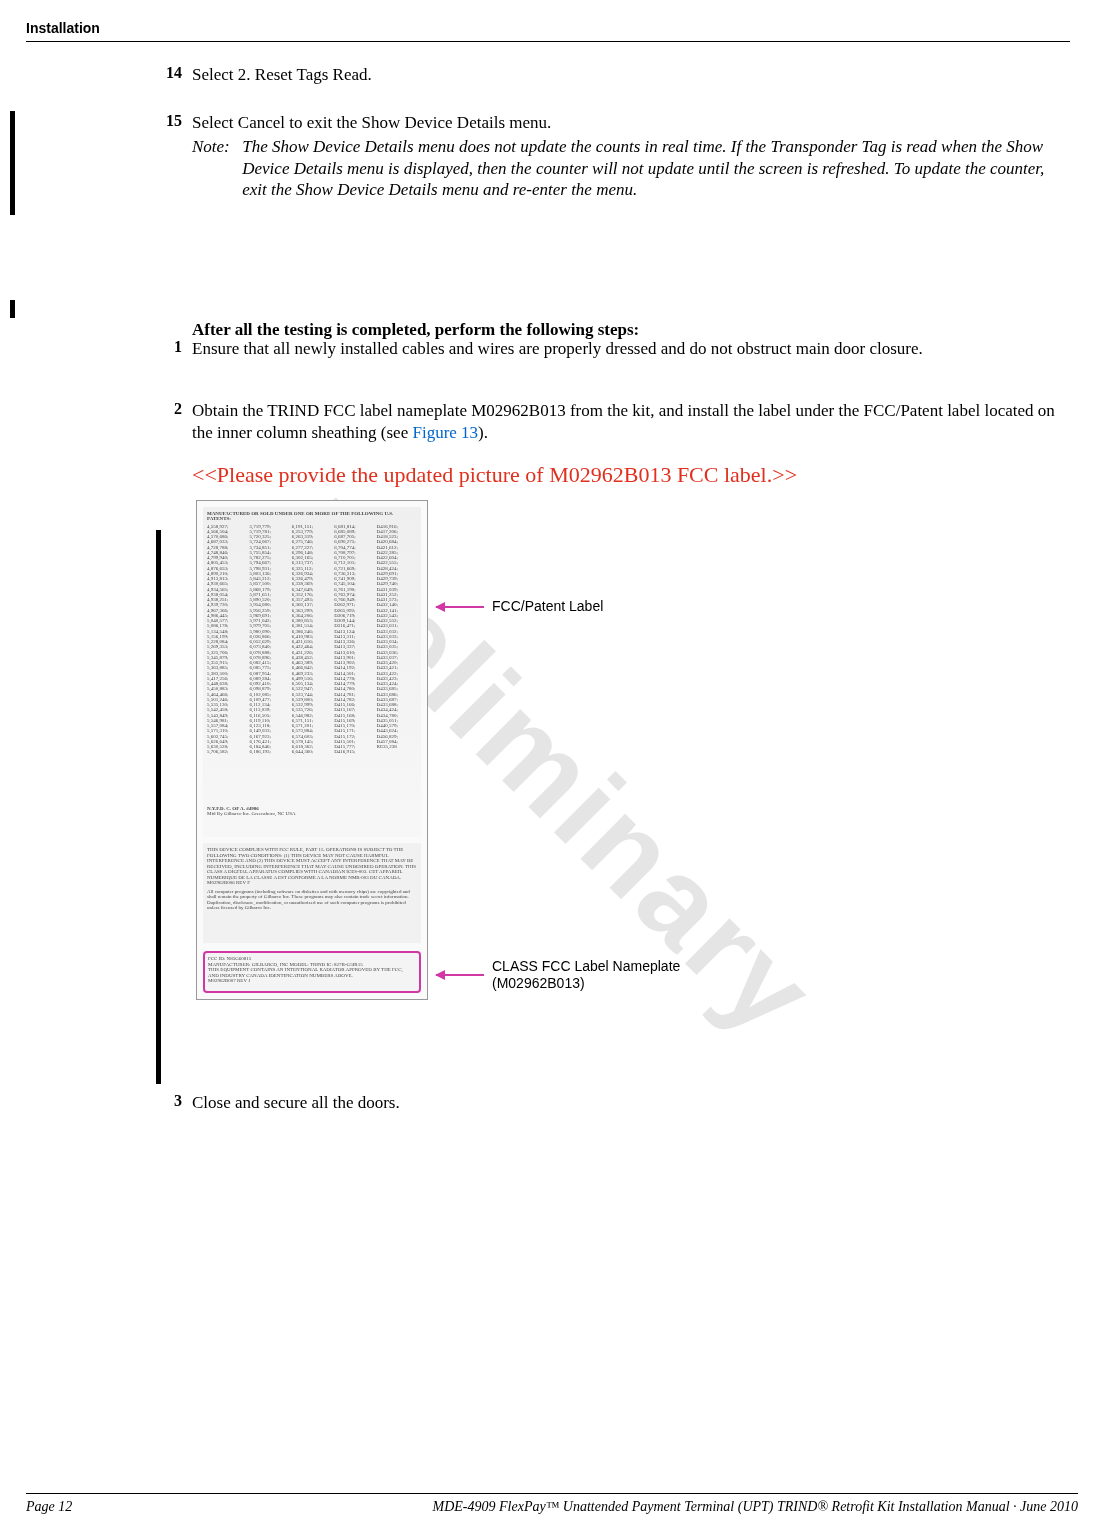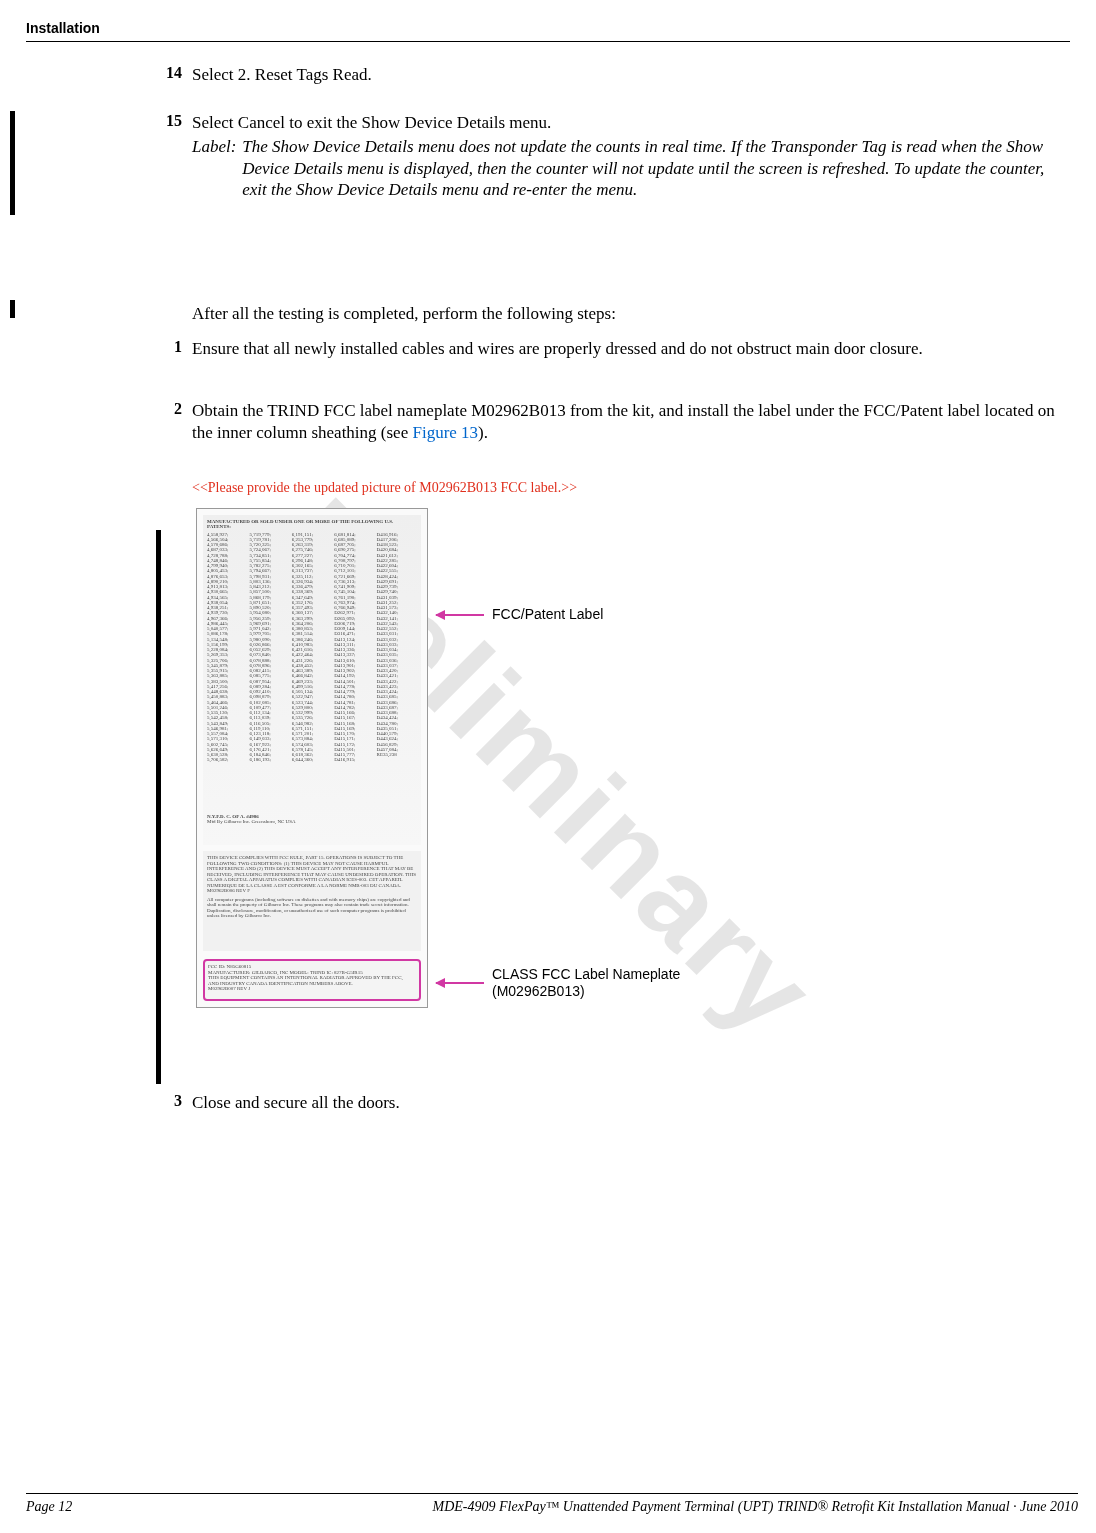--- a/index.html
+++ b/index.html
@@ -83,33 +83,34 @@
   }
   .h2-heading {
     position: absolute;
     left: 26px;
     font-family: Arial, Helvetica, sans-serif;
     font-weight: bold;
     font-size: 26px;
     color: #000;
   }
   .after-heading {
-    margin-top: 8px;
+    margin-top: 24px;
+    font-weight: bold;
   }
   .fig-caption {
     font-family: Arial, Helvetica, sans-serif;
     font-weight: bold;
     font-size: 16px;
     margin-top: 22px;
   }
   .placeholder-note {
     color: #e0301e;
     font-family: "Times New Roman", Times, serif;
-    font-size: 14px;
-    margin-top: 18px;
+    font-size: 22px;
+    margin-top: 0;
   }
   .figure-box {
     margin-top: 8px;
     margin-left: 0px;
     position: relative;
     width: 680px;
     height: 510px;
   }
   .label-photo {
     position: absolute;
@@ -235,21 +236,21 @@
   </div>
 
   <div class="content" style="top:112px">
     <div class="step-block">
       <div class="step-num">15</div>
       <div class="step-body">
         <span class="lead">
           <span>Select </span><b>Cancel</b><span> to exit the Show Device Details menu.</span>
         </span>
         <div class="note">
-          <span class="note-label">Label:</span>
+          <span class="note-label">Note:</span>
           <span class="note-text">The Show Device Details menu does not update the counts in real time. If the Transponder Tag is read when the Show Device Details menu is displayed, then the counter will not update until the screen is refreshed. To update the counter, exit the Show Device Details menu and re-enter the menu.</span>
         </div>
       </div>
     </div>
   </div>
 
 
   <div class="content" style="top:296px">
     <div style="margin-left:34px" class="after-heading">After all the testing is completed, perform the following steps:</div>
   </div>

